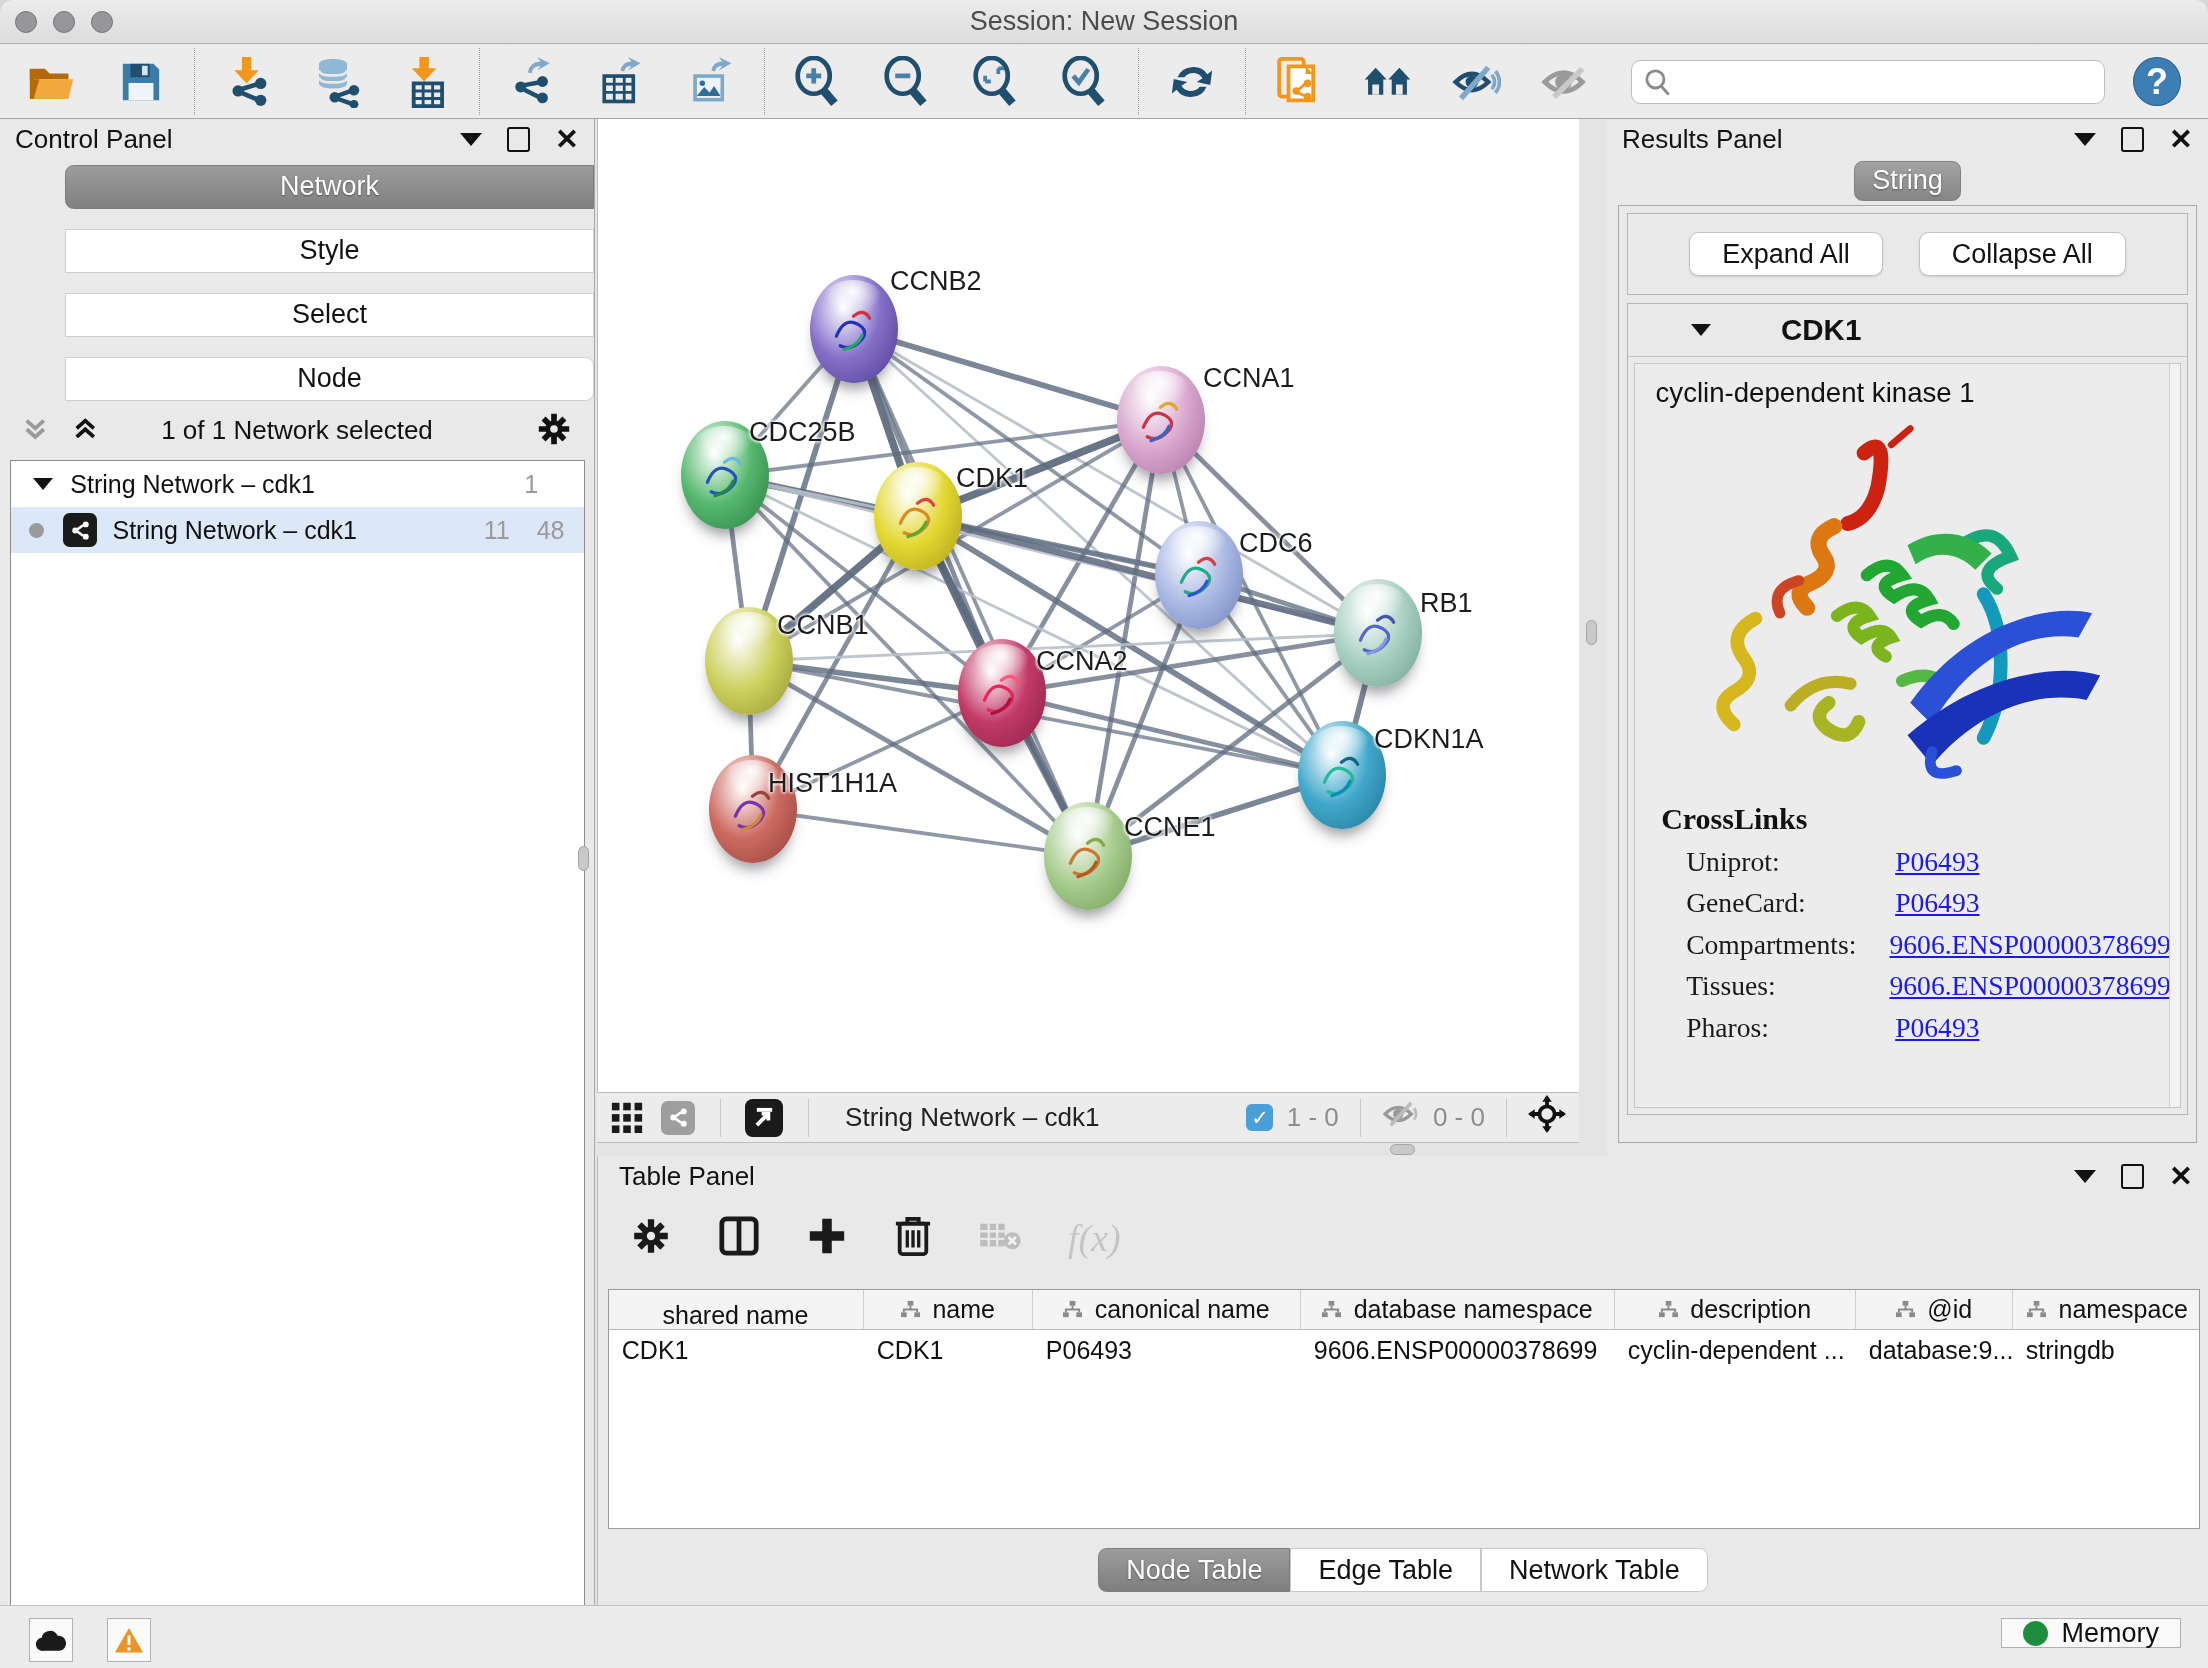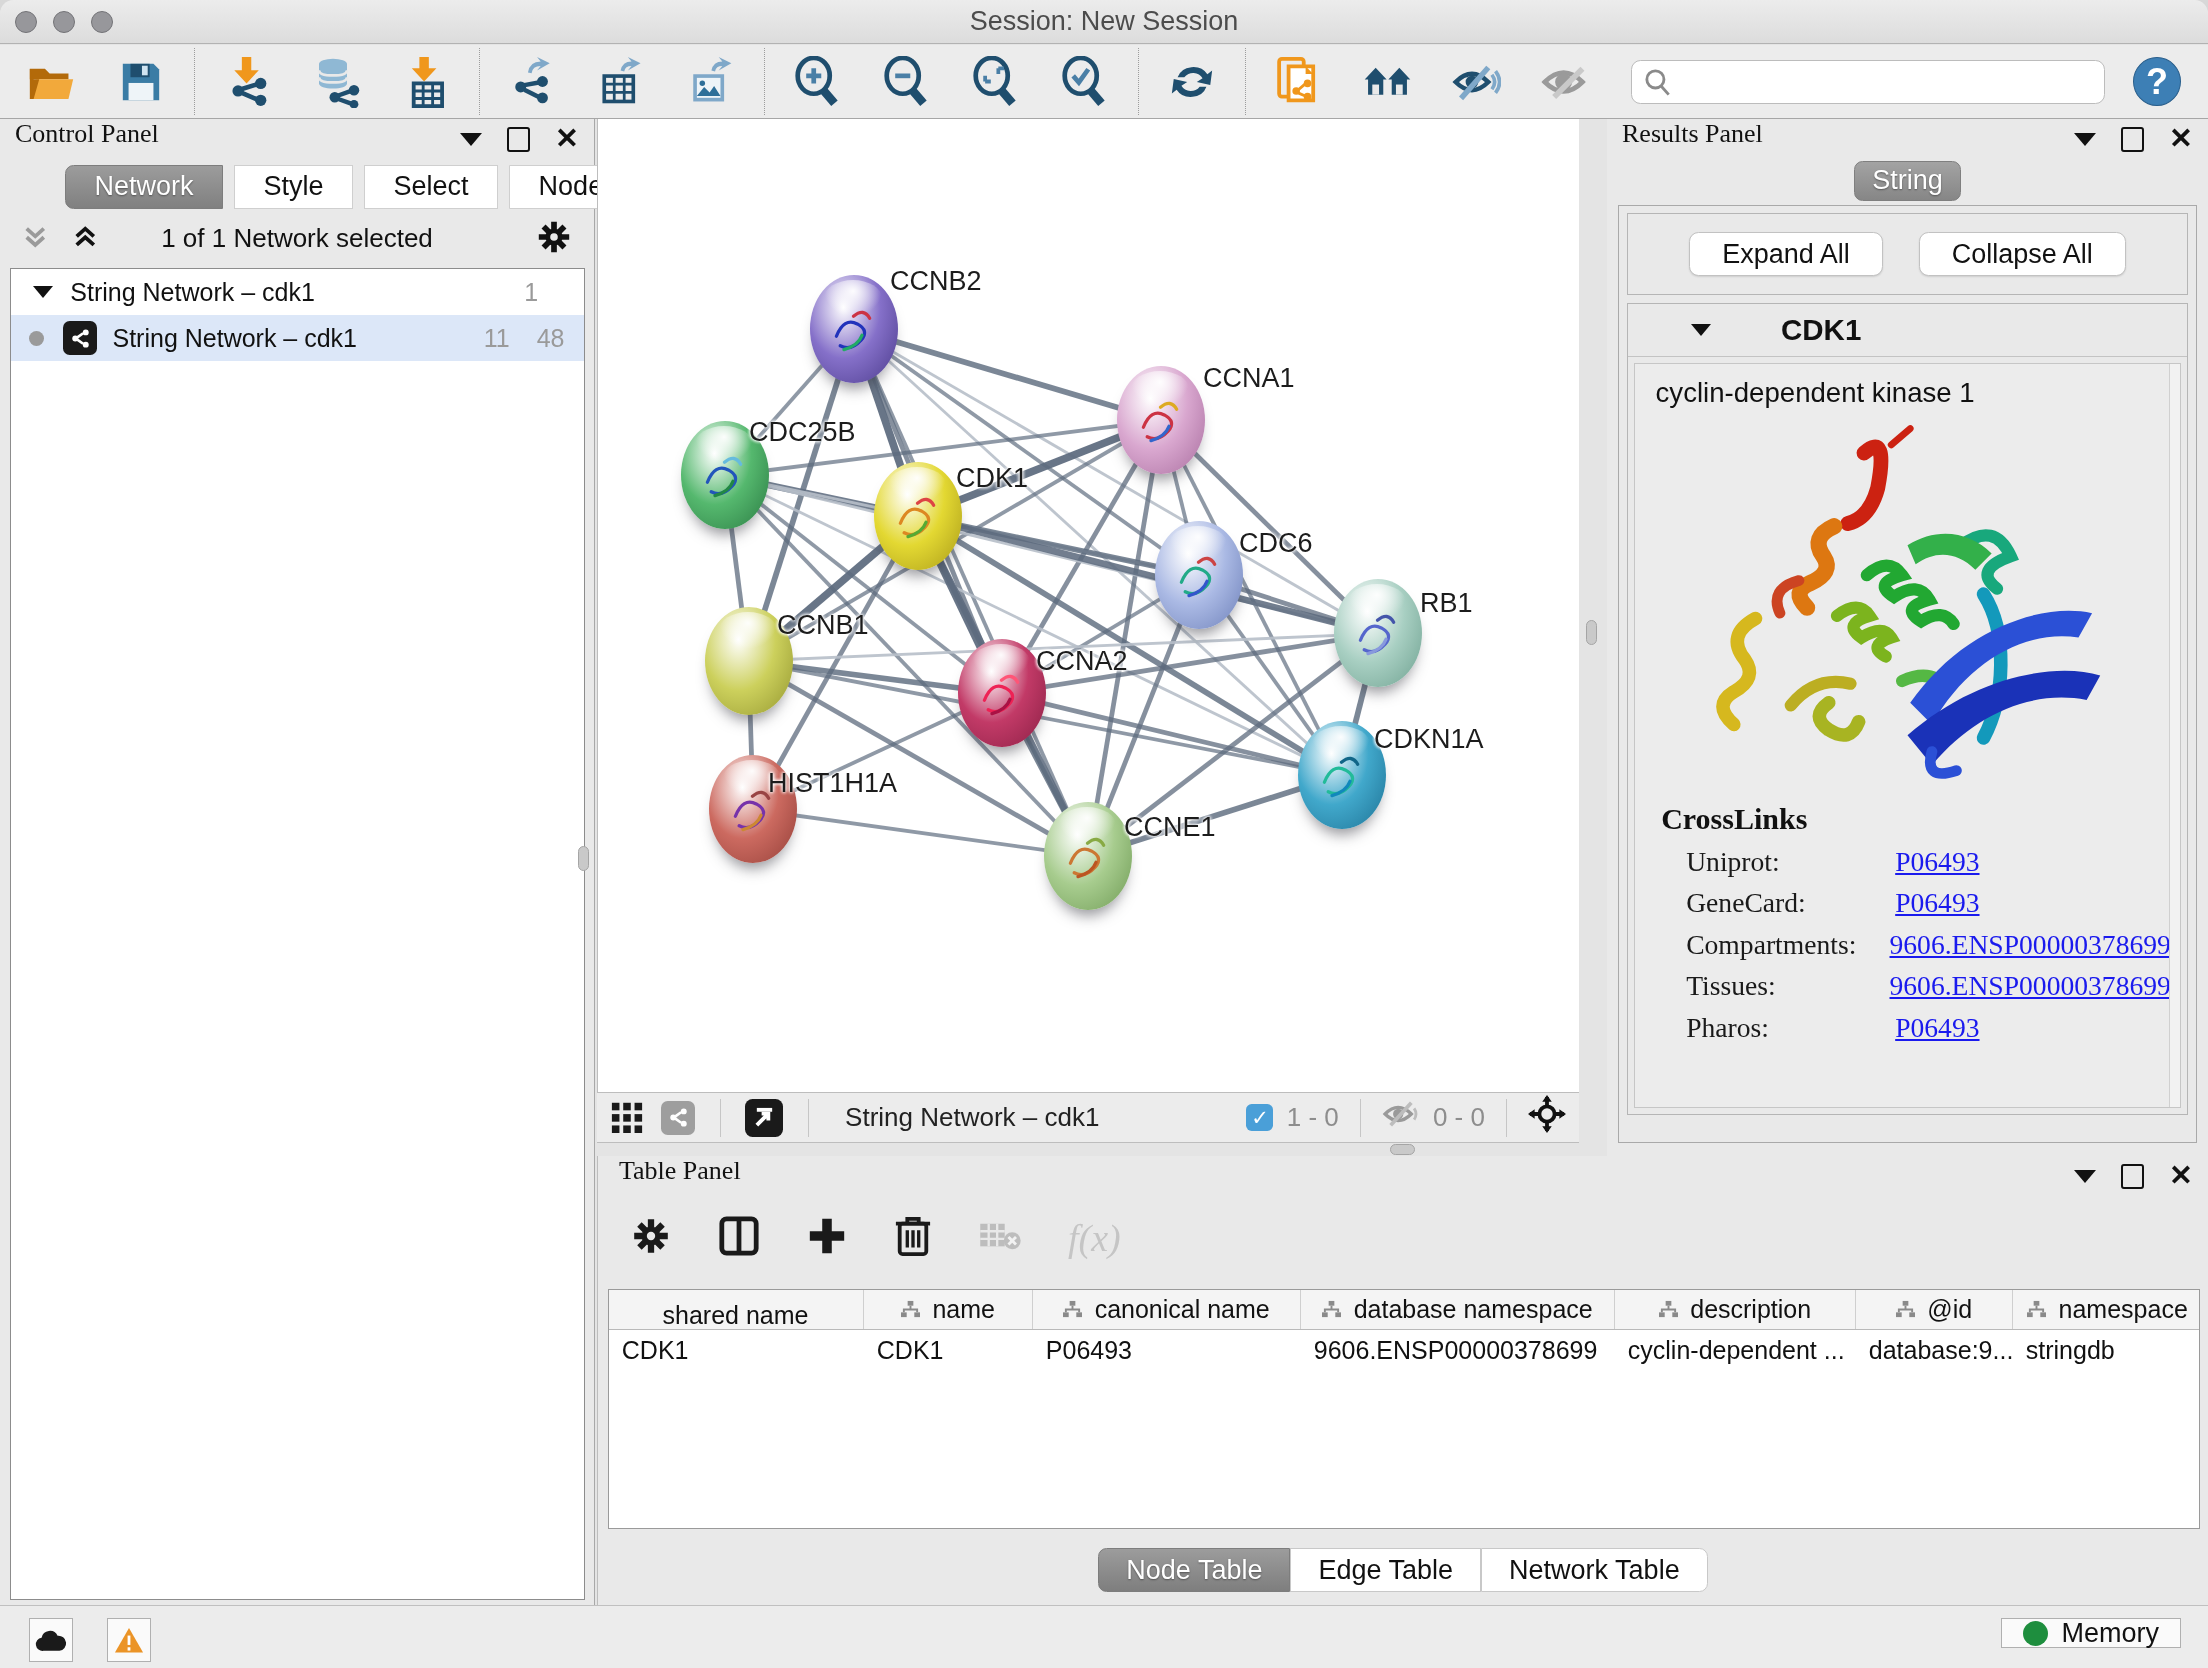--- a/index.html
+++ b/index.html
@@ -22,31 +22,31 @@
   .tb-btn { width:49px; height:49px; display:flex; align-items:center; justify-content:center; cursor:pointer; }
   .tb-btn svg { display:block; }
   .search-wrap { margin-left:auto; margin-right:28.5px; position:relative; }
   .search-input { width:474px; height:44px; border:1.9px solid #bcbcbc; border-radius:9.5px; background:#fff;
     padding-left:49px; font-size:25px; color:#333; outline:none; }
   .search-glyph { position:absolute; left:13.3px; top:8.6px; }
   .help-btn { width:48px; height:49px; border-radius:50%; background:#3d7fb5; color:#fff; font-size:36px;
     font-weight:bold; display:flex; align-items:center; justify-content:center; border:1.9px solid #2a5f8c; }
 
   
-  .panel-header { height:40px; display:flex; padding:0 15px;font-family:Liberation Serif, serif; }
+  .panel-header { height:40px; display:flex; align-items:center; padding:0 15px; }
   .panel-title { font-size:26px; color:#111; }
   .panel-ctrls { margin-left:auto; display:flex; align-items:center; gap:25px; }
   .caret-down { width:0; height:0; border-left:11.4px solid transparent; border-right:11.4px solid transparent; border-top:13.3px solid #111; }
   .maxbox { width:23px; height:25px; border:2.9px solid #111; border-radius:2.9px; }
   .closex { font-size:28.5px; font-weight:bold; color:#111; line-height:1; }
 
   
   .control-panel { position:absolute; left:0; top:119px; width:595px; height:1487px; background:#e9e9e9;
     border-right:1px solid #a8a8a8; }
-  .cp-tabs { display:flex; gap:11px; margin:5.7px 0 0 65px; }
+  .cp-tabs { display:flex; gap:20px; margin:5.7px 0 0 65px;flex-direction:column; }
   .tab-btn { height:44px; padding:0 28.5px; display:flex; align-items:center; justify-content:center;
     font-size:27px; background:#fff; border:1px solid #cfcfcf; color:#111; }
   .tab-btn.first { border-radius:8.6px 0 0 8.6px; }
   .tab-btn.last { border-radius:0 8.6px 8.6px 0; }
   .tab-btn.sel { background:linear-gradient(#9c9c9c,#808080); color:#fff; border-color:#7d7d7d;
     text-shadow:0 1px 1.9px rgba(0,0,0,.4); }
   .cp-subheader { height:48px; display:flex; align-items:center; padding:0 21px; margin-top:5.7px; }
   .cp-sel-text { position:absolute; left:0; right:0; text-align:center; font-size:26px; color:#111; pointer-events:none; }
   .cp-subheader .gear { margin-left:auto; }
   .cp-tree { margin:5.7px 9.5px 0 9.5px; height:1332px; background:#fff; border:1.9px solid #8c8c8c; }

